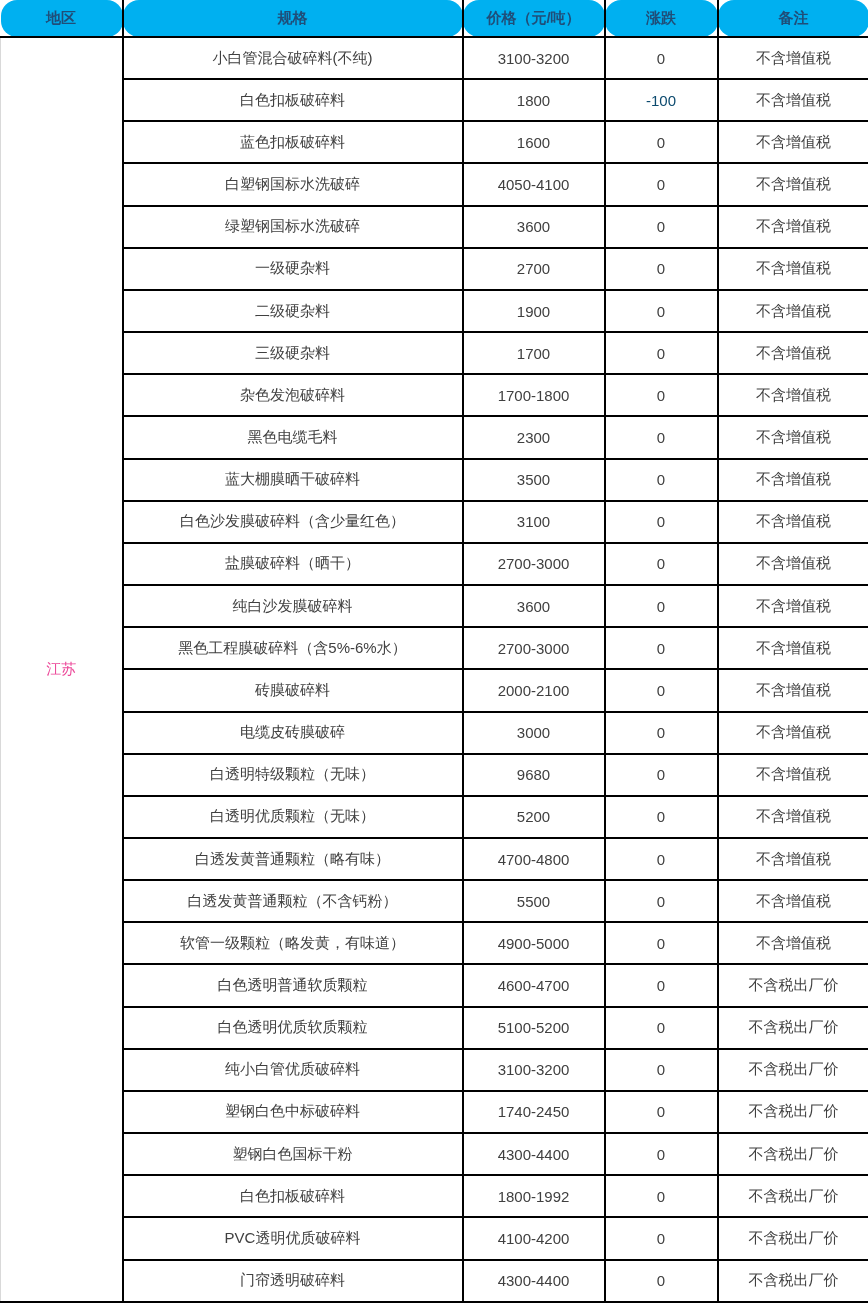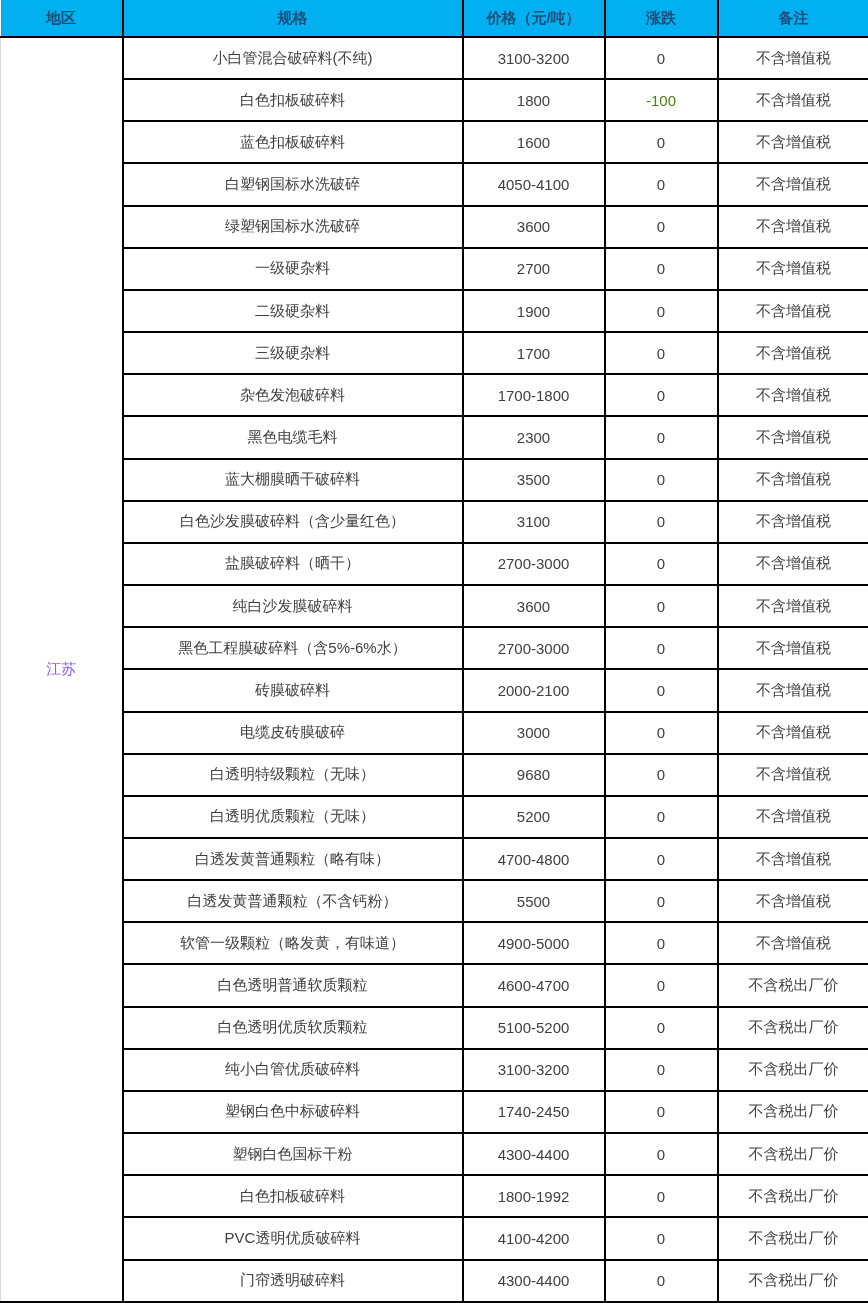--- a/index.html
+++ b/index.html
@@ -23,33 +23,34 @@
     overflow: hidden;
     white-space: nowrap;
   }
   thead th {
     background: #00b0f0;
     color: #1f4e79;
     font-weight: bold;
     font-size: 15px;
     height: 36px;
     border-top: none;
+    border-radius: 16px;
   }
   thead th:first-child { border-left: none; }
   thead th:last-child  { border-right: none; }
   tbody td {
     color: #404040;
     font-size: 15px;
   }
   tbody td:last-child { border-right: none; text-align: center; }
   td.region-cell {
     border-left: 1px solid #d9d9d9;
-    color: #8b5cf6;
-  }
-  td.change-neg { color: #4d7c0f; }
+    color: #ec4899;
+  }
+  td.change-neg { color: #0c4a6e; }
 </style>
 </head>
 <body>
 
 <table class="price-table">
   <colgroup>
     <col style="width:122px">
     <col style="width:340px">
     <col style="width:142px">
     <col style="width:113px">

